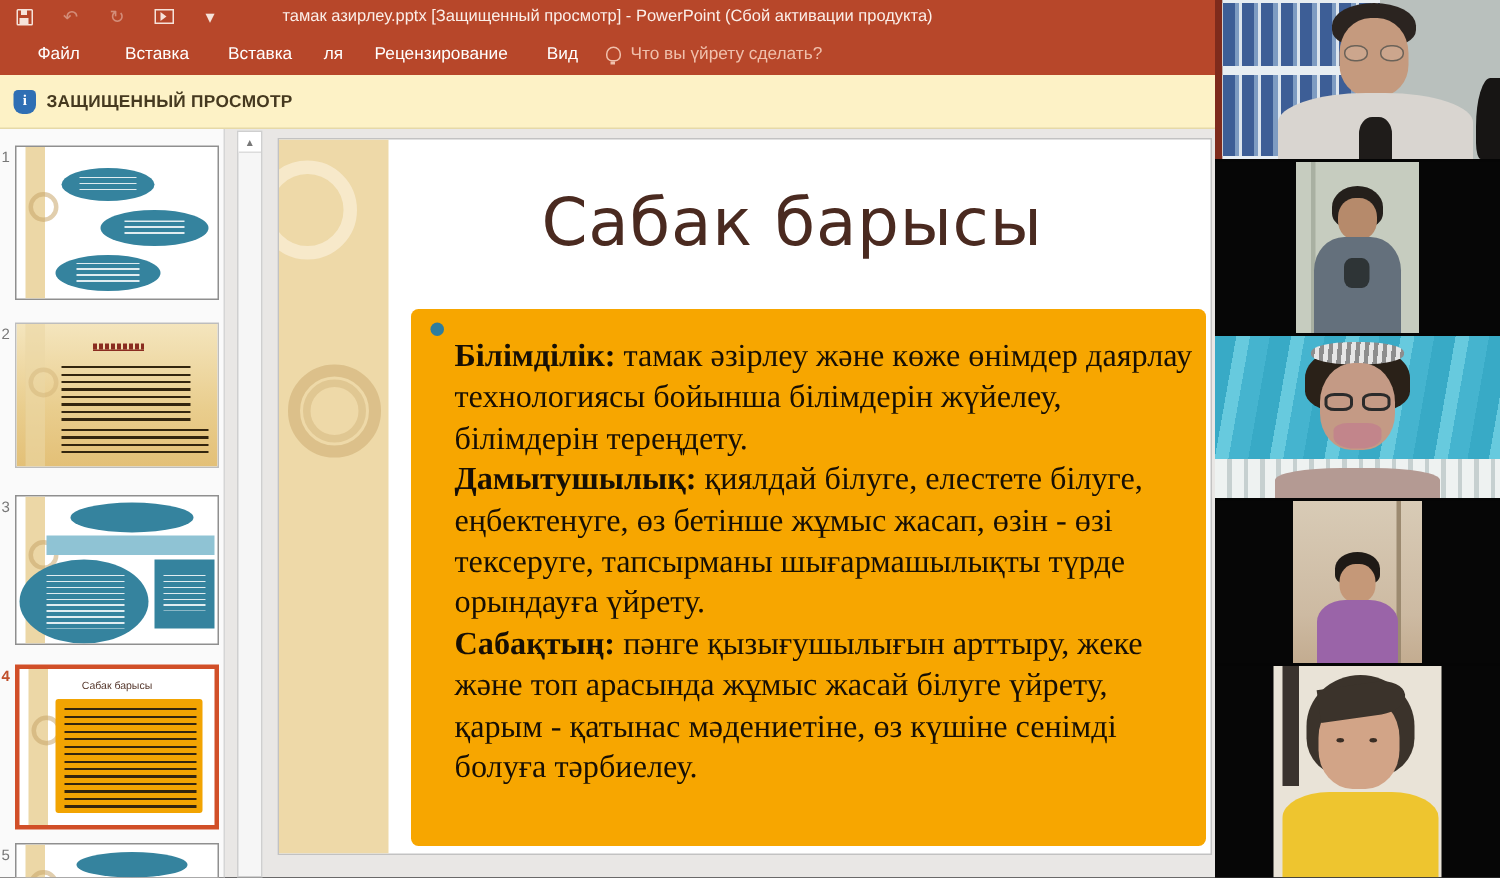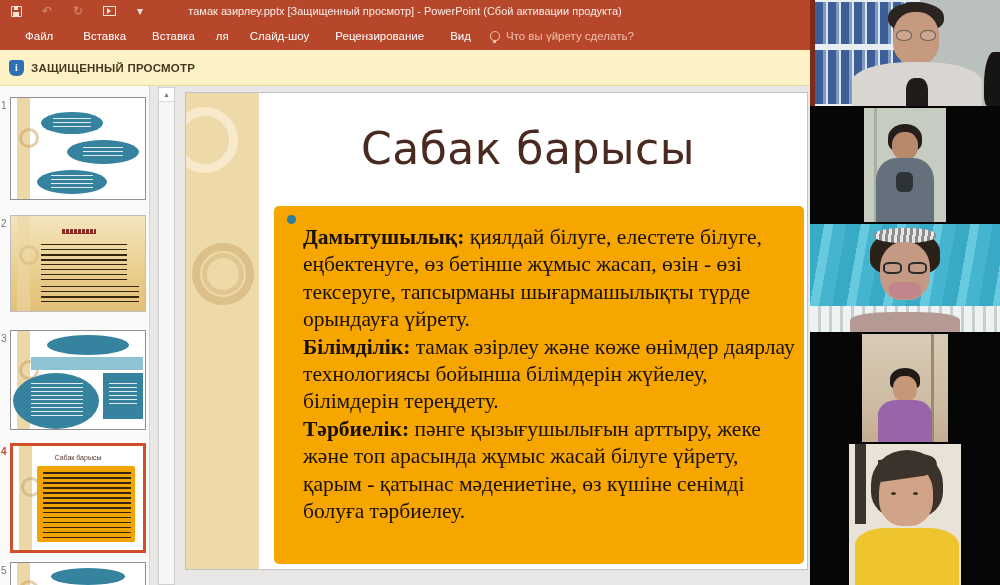--- a/index.html
+++ b/index.html
@@ -152,21 +152,20 @@
           </div>
       </div>
       <div class="wtitle">тамак азирлеу.pptx [Защищенный просмотр] - PowerPoint (Сбой активации продукта)</div>
     </div>
 
     <div class="tabsrow">
       <span class="tab">Файл</span>
       <span class="tab" style="margin-left:4px">Вставка</span>
       <span class="tab">Вставка</span>
       <span class="tab small">ля</span>
-      <span class="tab">Слайд-шоу</span>
       <span class="tab">Рецензирование</span>
       <span class="tab">Вид</span>
       <span class="tellme">
         <span class="bulb"></span>
         <span>Что вы үйрету сделать?</span>
       </span>
     </div>
 
     <div class="banner">
       <div class="shield">i</div>
@@ -235,23 +234,23 @@
     <div class="canvas">
       <div class="deco">
         <div class="ring r1"></div>
         <div class="ring r2"></div>
         <div class="ring r3"></div>
       </div>
       <div class="slide-title">Сабак барысы</div>
       <div class="cbox">
         <div class="dot"></div>
         <div class="cbody">
+          <p><span class="b">Білімділік:</span><span> тамак әзірлеу және көже өнімдер даярлау технологиясы бойынша білімдерін жүйелеу, білімдерін тереңдету.</span></p>
           <p><span class="b">Дамытушылық:</span><span> қиялдай білуге, елестете білуге, еңбектенуге, өз бетінше жұмыс жасап, өзін - өзі тексеруге, тапсырманы шығармашылықты түрде орындауға үйрету.</span></p>
-          <p><span class="b">Білімділік:</span><span> тамак әзірлеу және көже өнімдер даярлау технологиясы бойынша білімдерін жүйелеу, білімдерін тереңдету.</span></p>
-          <p><span class="b">Тәрбиелік:</span><span> пәнге қызығушылығын арттыру, жеке және топ арасында жұмыс жасай білуге үйрету, қарым - қатынас мәдениетіне, өз күшіне сенімді болуға тәрбиелеу.</span></p>
+          <p><span class="b">Сабақтың:</span><span> пәнге қызығушылығын арттыру, жеке және топ арасында жұмыс жасай білуге үйрету, қарым - қатынас мәдениетіне, өз күшіне сенімді болуға тәрбиелеу.</span></p>
         </div>
       </div>
     </div>
   </div>
 
   <div class="vcol">
 
     <div class="feed f1">
       <div class="redstrip"></div>
       <div class="shelf">

